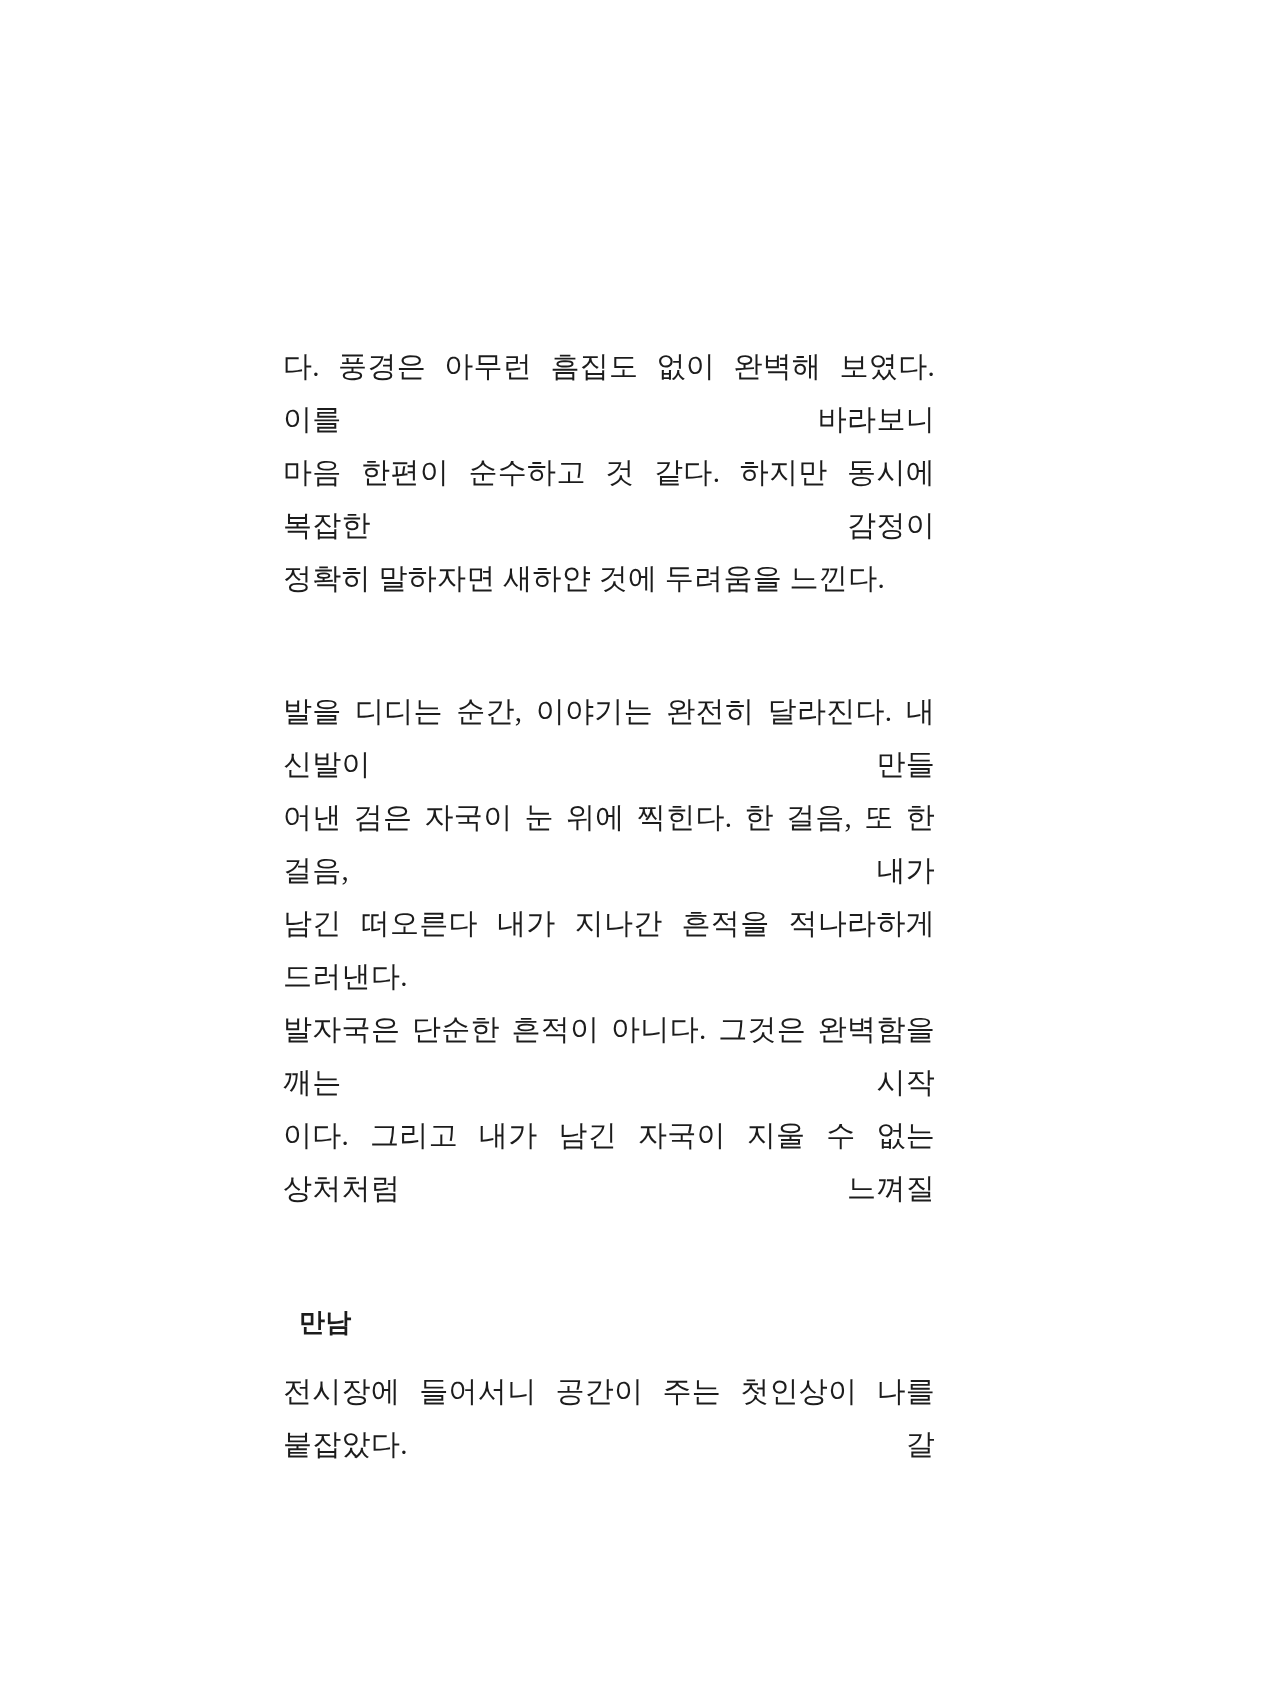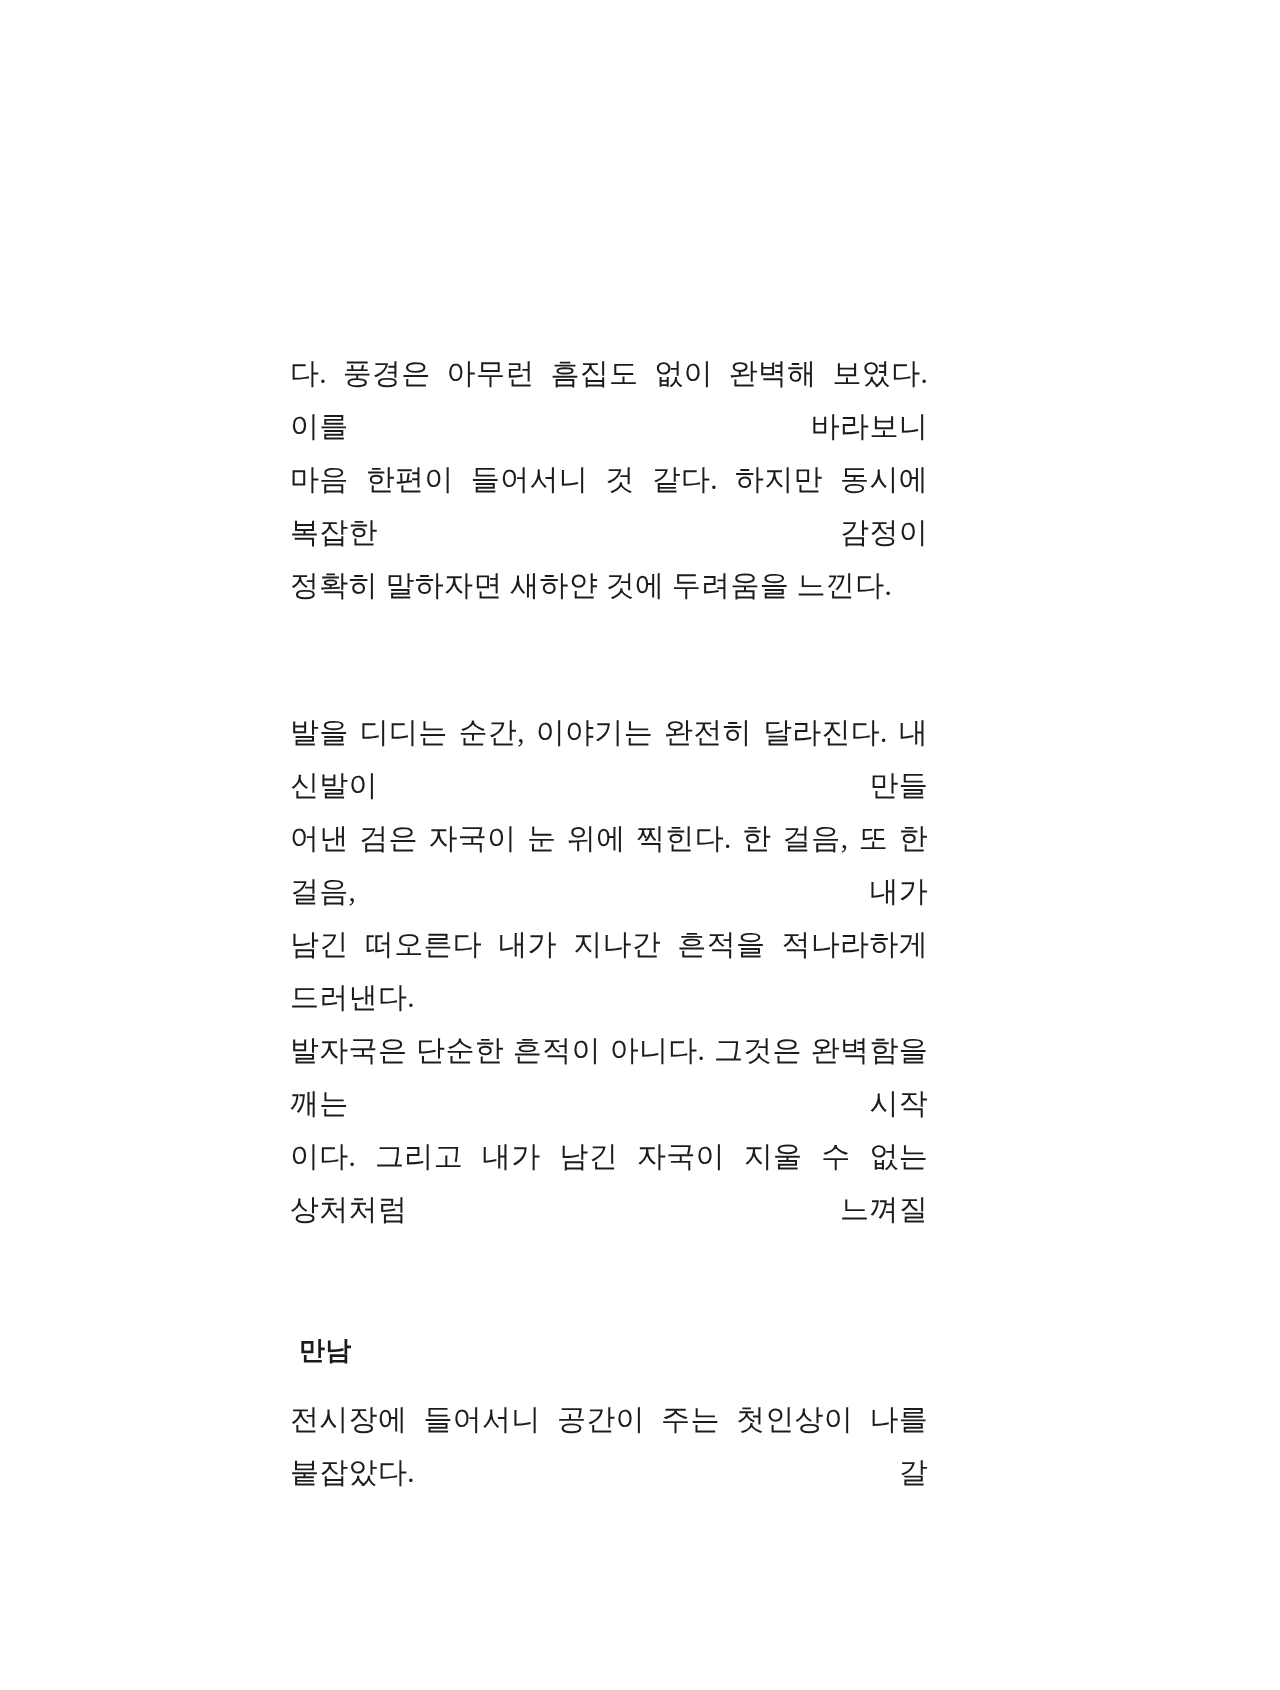--- a/index.html
+++ b/index.html
@@ -16,21 +16,21 @@
     font-family: "Liberation Serif", "DejaVu Serif", serif;
     color: #1c1c1c;
     overflow: hidden;
   }
   .text-block {
     position: absolute;
     left: 283px;
     top: 340px;
     width: 652px;
   }
-  .para { margin: 7px; padding: 0; }
+  .para { margin: 0; padding: 0; }
   .line {
     font-size: 29px;
     line-height: 53px;
     white-space: normal;
     text-align: justify;
     text-align-last: justify;
     word-break: keep-all;
     letter-spacing: 0.3px;
   }
   .line.last {
@@ -50,21 +50,21 @@
   }
 </style>
 </head>
 <body>
 
 <div class="page">
   <main class="text-block">
 
     <section class="para">
       <div class="line">다. 풍경은 아무런 흠집도 없이 완벽해 보였다. 이를 바라보니</div>
-      <div class="line">마음 한편이 들어서니 것 같다. 하지만 동시에 복잡한 감정이</div>
+      <div class="line">마음 한편이 순수하고 것 같다. 하지만 동시에 복잡한 감정이</div>
       <div class="line last">정확히 말하자면 새하얀 것에 두려움을 느낀다.</div>
     </section>
 
     <div class="para-gap big"></div>
 
     <section class="para">
       <div class="line">발을 디디는 순간, 이야기는 완전히 달라진다. 내 신발이 만들</div>
       <div class="line">어낸 검은 자국이 눈 위에 찍힌다. 한 걸음, 또 한 걸음, 내가</div>
       <div class="line">남긴 떠오른다 내가 지나간 흔적을 적나라하게 드러낸다.</div>
       <div class="line">발자국은 단순한 흔적이 아니다. 그것은 완벽함을 깨는 시작</div>

